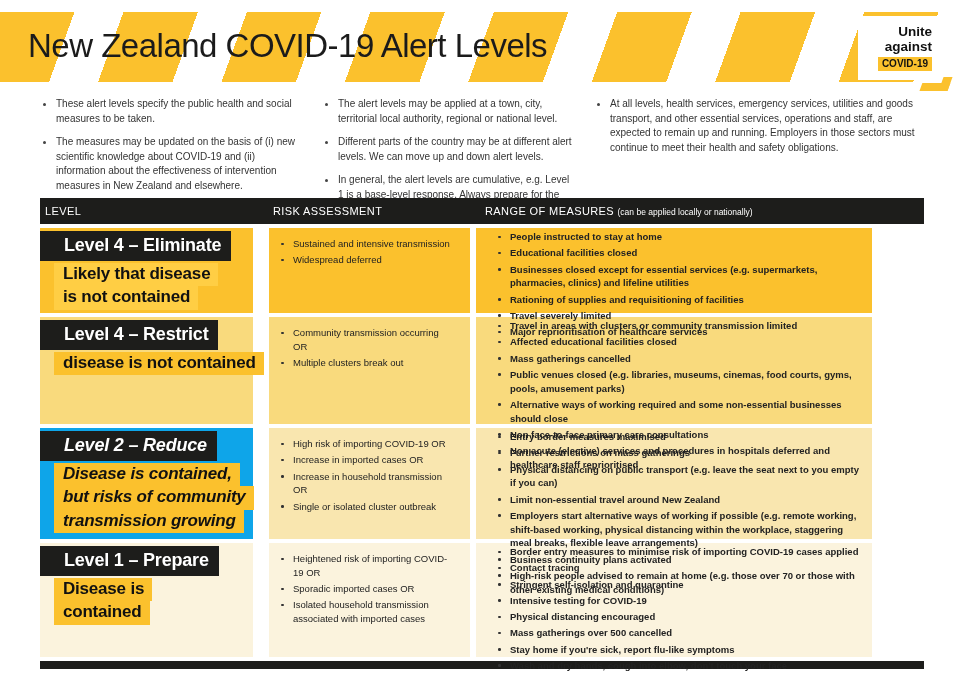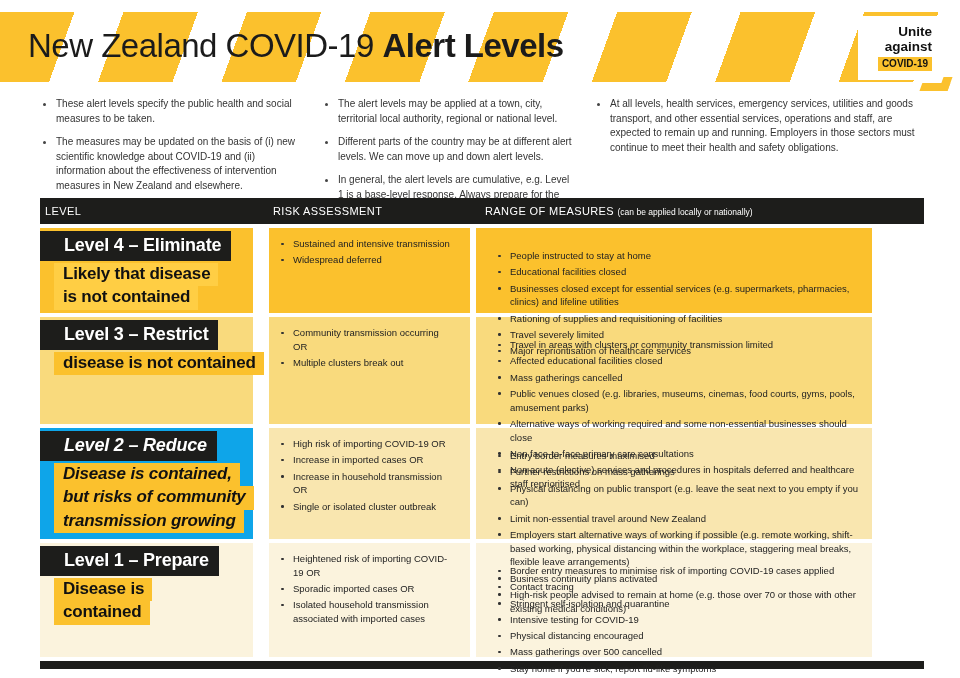--- a/index.html
+++ b/index.html
@@ -4,21 +4,21 @@
 <style>
   html,body{margin:0;padding:0;background:#fff;}
   .page{position:relative;width:960px;height:678px;background:#ffffff;overflow:hidden;
         font-family:"Liberation Sans","DejaVu Sans",sans-serif;color:#1b1b1b;}
 
   
   .hdr{position:absolute;top:0;left:0;width:960px;height:92px;}
   .stripes{position:absolute;top:12px;left:0;width:100%;height:70px;
            background:repeating-linear-gradient(110deg,#FBC12D 0 70px,rgba(0,0,0,0) 70px 116px);}
   .title{position:absolute;left:28px;top:27px;font-size:33px;letter-spacing:-0.5px;color:#1b1b1b;white-space:nowrap;}
-  .title .bold{font-weight:700;}
+  .title .bold{font-weight:400;}
   .logo{position:absolute;top:16px;right:8px;width:94px;height:64px;background:#ffffff;
         display:flex;flex-direction:column;align-items:flex-end;justify-content:center;
         padding-right:20px;box-sizing:border-box;z-index:2;}
   .logo .lline{font-weight:700;font-size:13.5px;line-height:1.08;color:#111;}
   .chip{margin-top:3px;background:#FBC12D;font-weight:700;font-size:10px;padding:1px 4px 2px 4px;color:#111;}
   .bracket{position:absolute;top:77px;right:10px;width:28px;height:14px;box-sizing:border-box;
            border-right:9px solid #FBC12D;border-bottom:8px solid #FBC12D;transform:skewX(-20deg);z-index:3;}
 
   
   .intro{position:absolute;top:97px;left:40px;width:890px;display:flex;}
@@ -34,21 +34,21 @@
   .tbl{position:absolute;top:198px;left:40px;width:884px;}
   .thead{position:relative;height:26px;margin-bottom:4px;color:#fff;}
   .thead span.h{position:absolute;top:7px;font-size:11px;letter-spacing:0.4px;}
   .h1{left:5px;} .h2{left:233px;} .h3{left:445px;}
   .note{font-size:8.5px;letter-spacing:0;font-weight:400;}
 
   .row{display:flex;margin-bottom:4px;}
   .cell{box-sizing:border-box;}
   .c1{width:213px;margin-right:16px;}
   .c2{width:201px;margin-right:6px;padding:9px 16px 0 10px;}
-  .c3{width:396px;padding:21px 10px 0 20px;}
+  .c3{width:396px;padding:2px 10px 0 20px;font-weight:bold;}
   .hr4{height:85px;} .hr3{height:107px;} .hr2{height:111px;} .hr1{height:114px;}
 
   .lv-title{display:inline-block;background:#1D1D1B;color:#fff;font-weight:700;font-size:18px;
             line-height:1;padding:5px 10px 7px 24px;margin-top:3px;letter-spacing:-0.2px;white-space:nowrap;}
   .lv-sub{display:flex;flex-direction:column;align-items:flex-start;margin-left:14px;margin-top:2px;border-radius:7px;}
   .hl{display:inline-block;font-size:17px;font-weight:700;line-height:1.25;padding:0 8px 2px 9px;color:#111;
       letter-spacing:-0.2px;white-space:nowrap;}
 
   ul.rlist{list-style:none;margin:0;padding:0;}
   .rlist li{position:relative;padding-left:14px;margin-bottom:2.5px;font-size:9.5px;line-height:1.45;color:#222;}
@@ -124,21 +124,21 @@
             <li>Businesses closed except for essential services (e.g. supermarkets, pharmacies, clinics) and lifeline utilities</li>
             <li>Rationing of supplies and requisitioning of facilities</li>
             <li>Travel severely limited</li>
             <li>Major reprioritisation of healthcare services</li>
           </ul>
       </div>
     </div>
 
     <div class="row">
       <div class="cell c1 hr3" style="background-color: rgb(249, 218, 125);">
-        <div class="lv-title">Level 3 – Restrict</div>
+        <div class="lv-title">Level 4 – Restrict</div>
         <div class="lv-sub">
             <span class="hl" style="background-color: rgb(251, 193, 45);">disease is not contained</span>
           </div>
       </div>
       <div class="cell c2 hr3" style="background-color: rgb(249, 218, 125);">
         <ul class="rlist">
             <li>Community transmission occurring OR</li>
             <li>Multiple clusters break out</li>
           </ul>
       </div>

